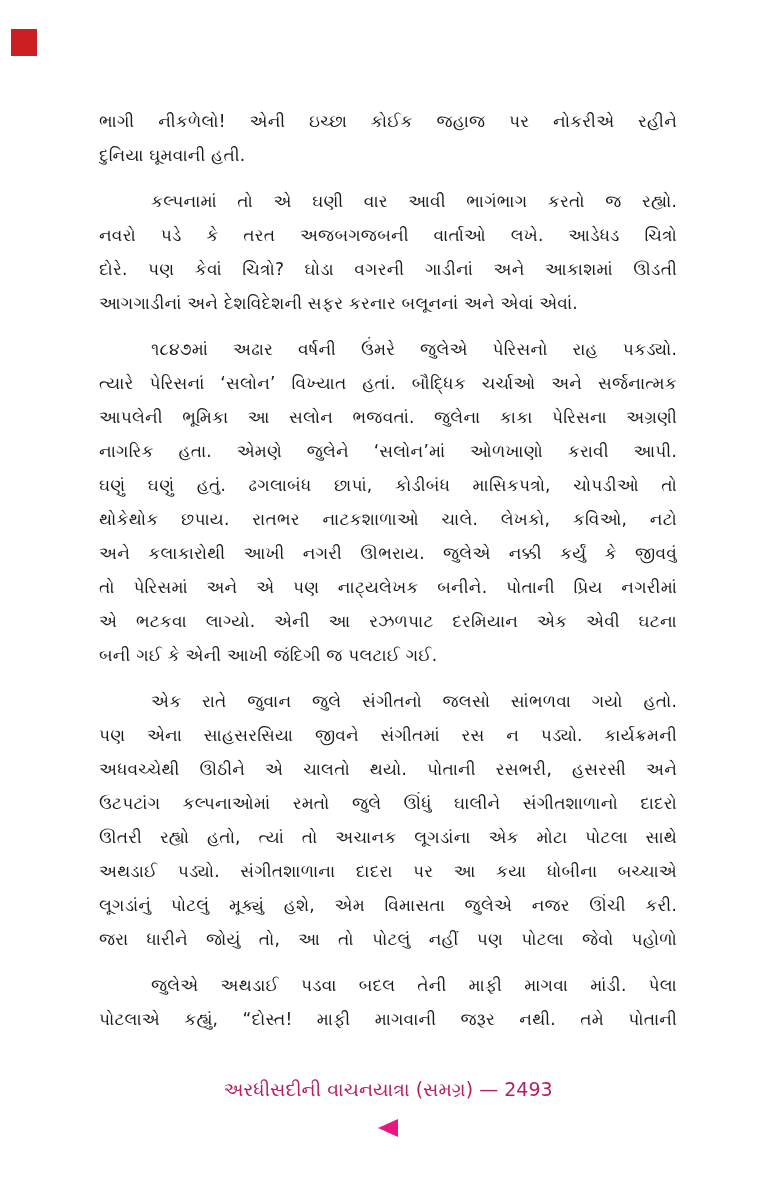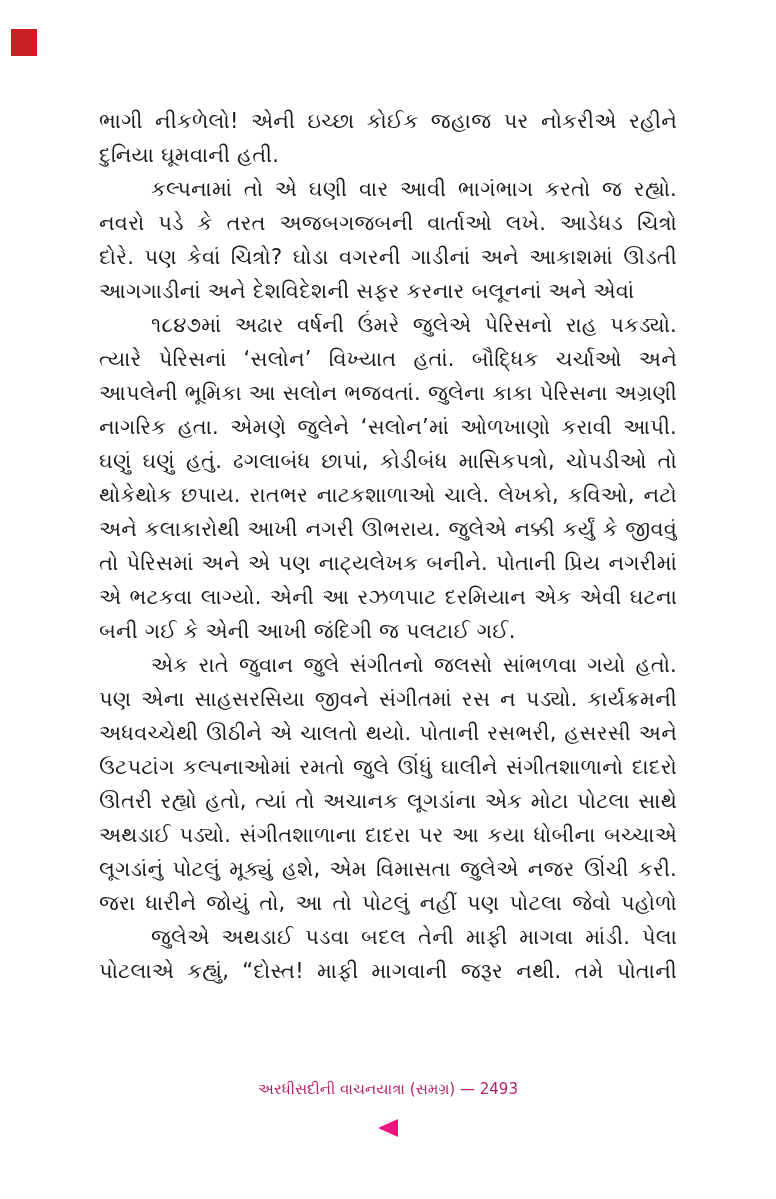--- a/index.html
+++ b/index.html
@@ -15,35 +15,35 @@
     left:11px;top:29px;
     width:26px;height:27px;
   }
   .text-block{
     position:absolute;
     left:99px;top:104px;
     width:578px;
     color:#1a1a1a;
   }
   .line{
-    font-size:21px;
+    font-size:17px;
     line-height:34px;
     height:34px;
     overflow:hidden;
     letter-spacing:0.2px;
   }
   .line.j{ text-align:justify; text-align-last:justify; }
   .line.l{ text-align:left; text-align-last:left; }
-  .line.ind{ padding-left:52px; margin-top:0; }
+  .line.ind{ padding-left:52px; margin-top:12px; }
   .page-footer{
     position:absolute;
     left:0;top:1080px;
     width:776px;
     text-align:center;
-    font-size:15px;
+    font-size:19px;
     line-height:18px;
   }
   .prev-triangle{
     position:absolute;
     left:378px;top:1119px;
     width:0;height:0;
     border-top:9px solid transparent;
     border-bottom:9px solid transparent;
     border-right:20px solid #ea1680;
   }

